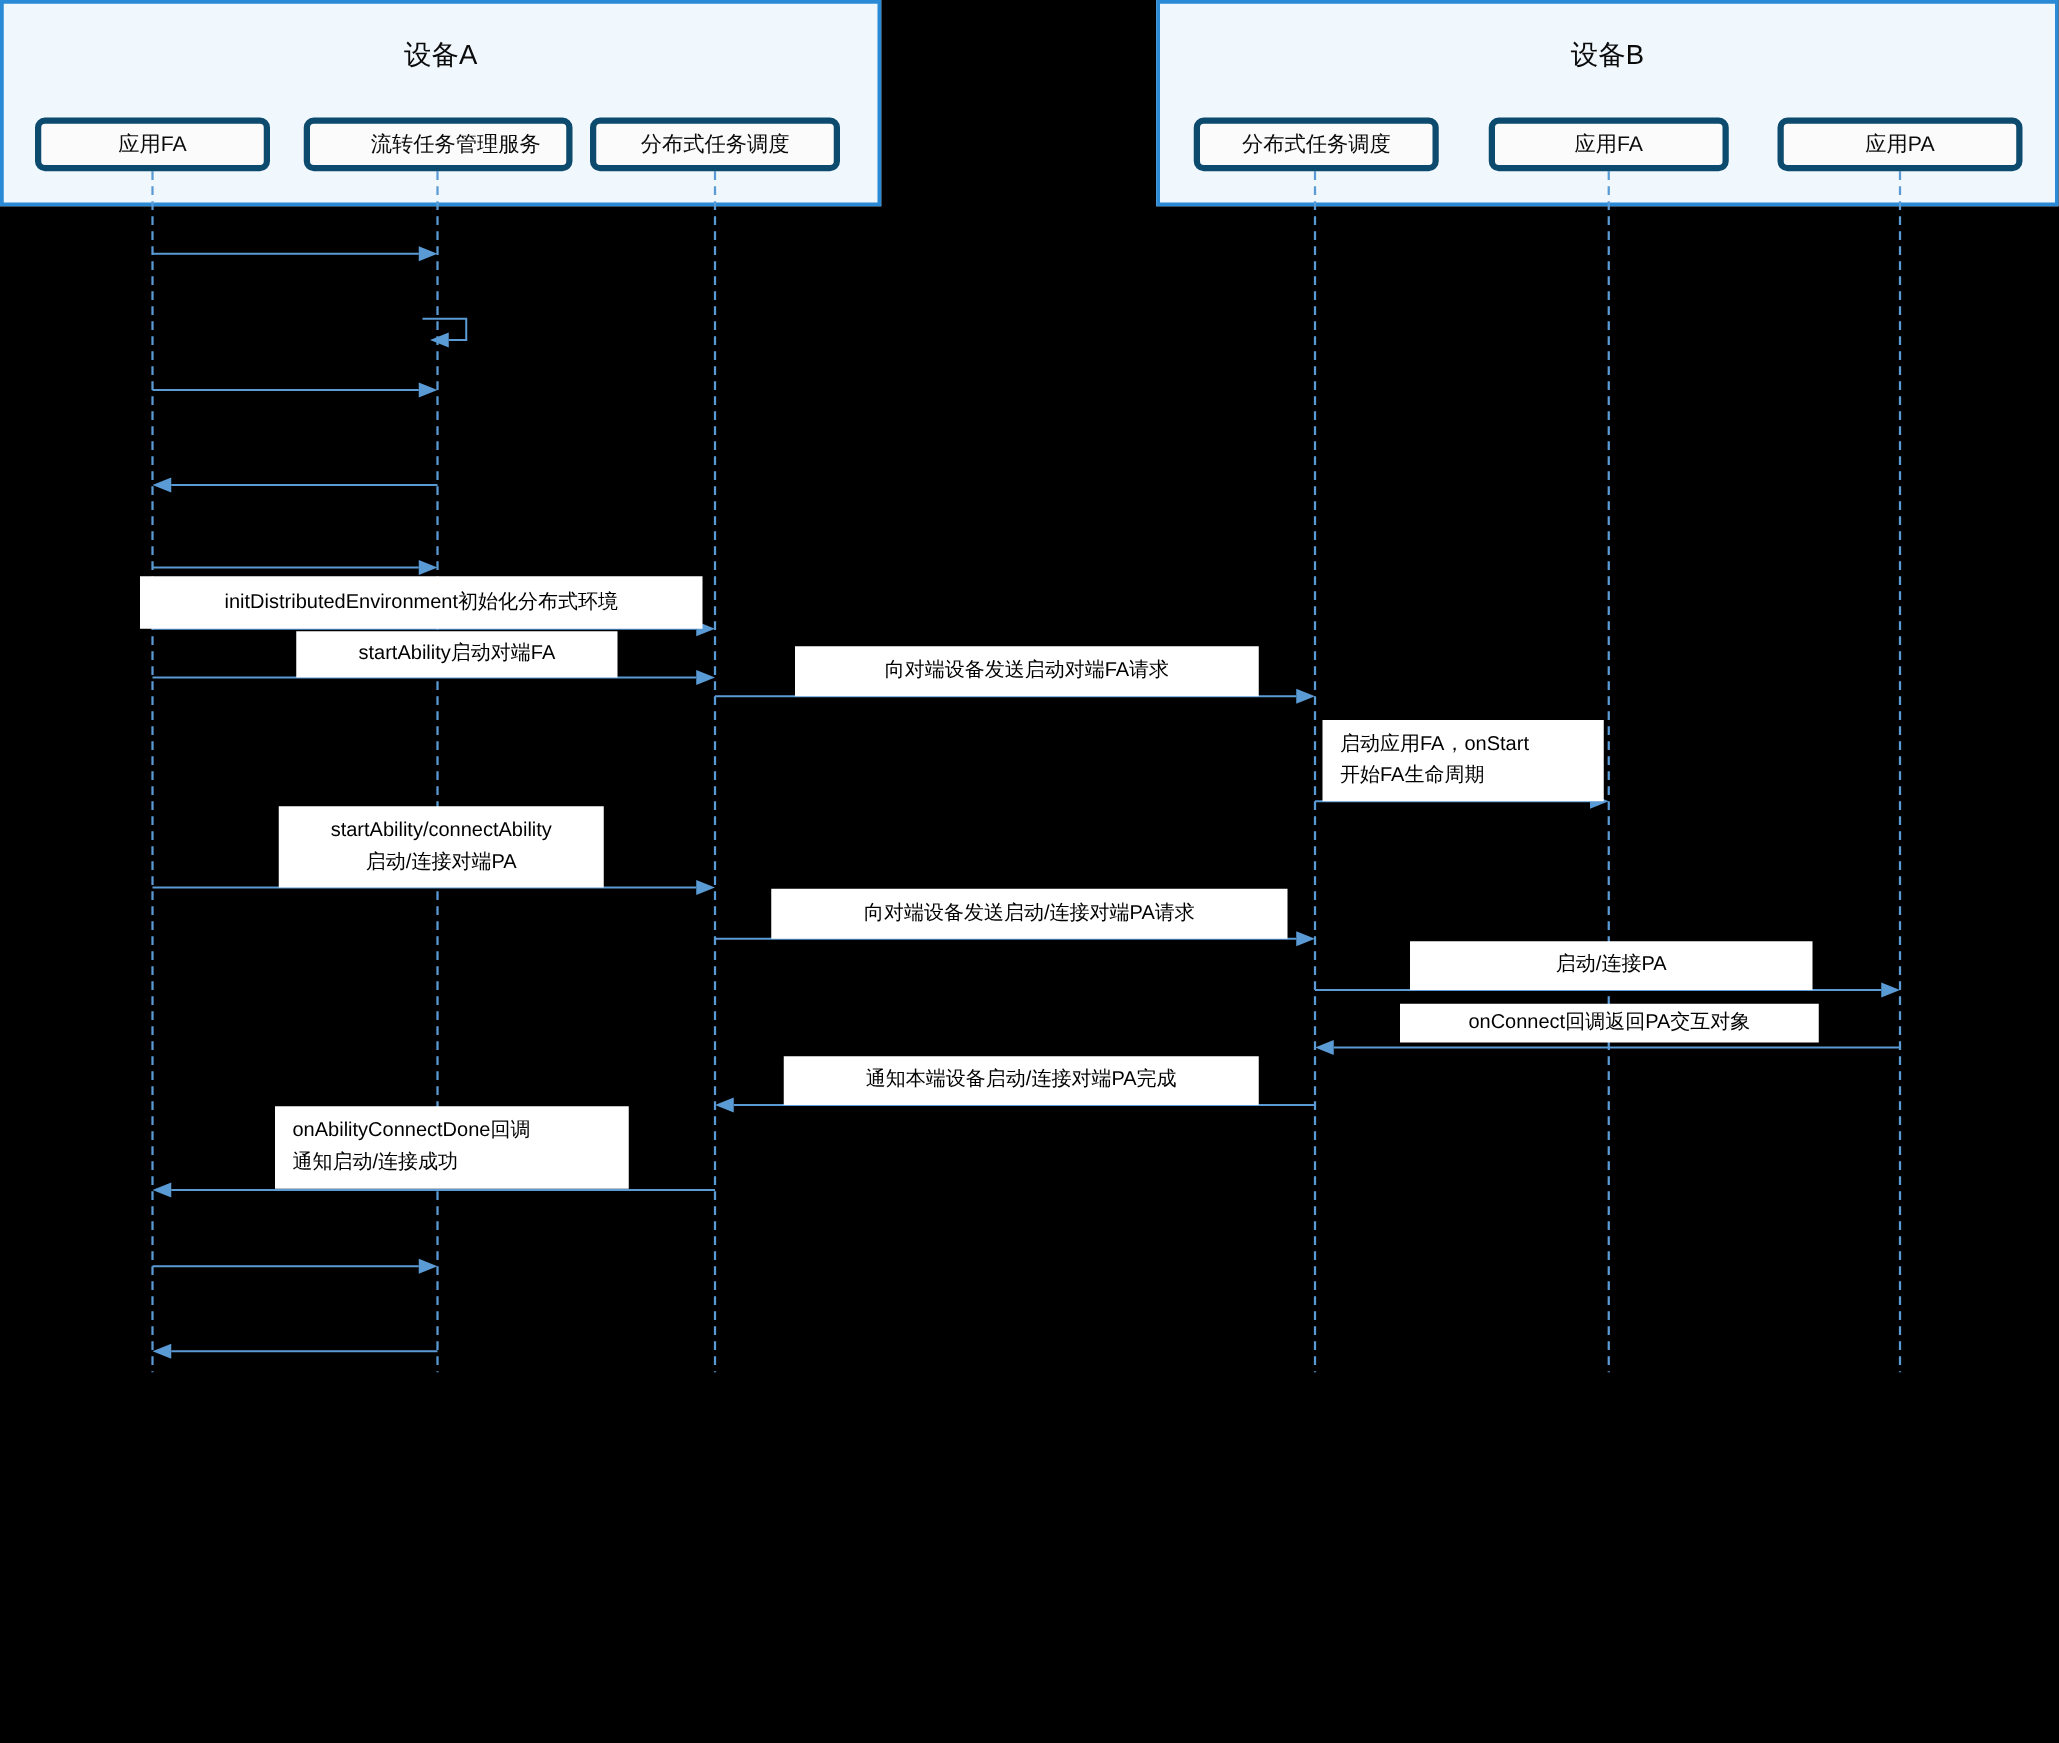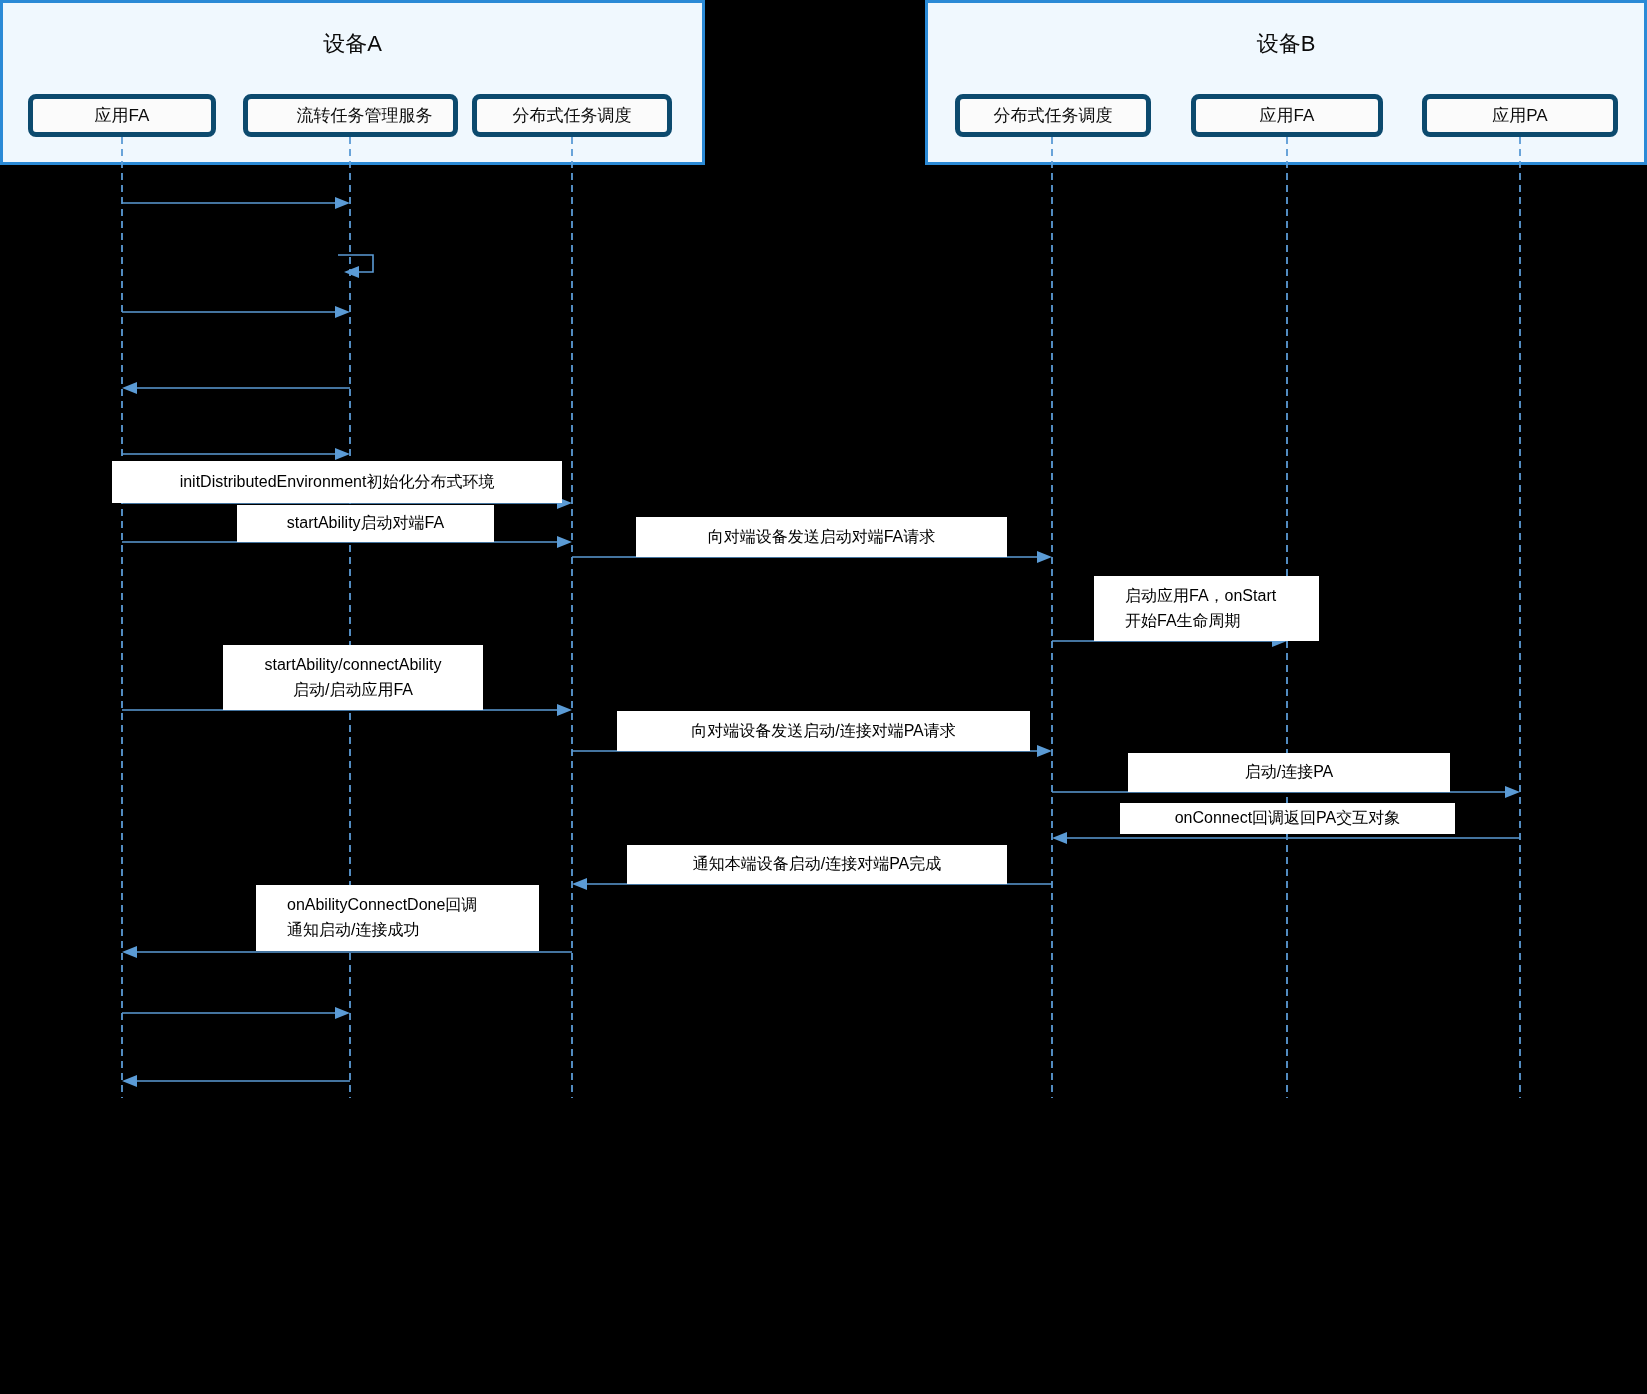--- a/index.html
+++ b/index.html
@@ -42,21 +42,21 @@
   .msg-label{
     position:absolute;
     box-sizing:border-box;
     background:#ffffff;
     color:#000;
     display:flex;flex-direction:column;justify-content:center;align-items:center;
     font-size:16px;line-height:1.55;
     white-space:nowrap;
     z-index:4;
   }
-  .msg-label.left{align-items:flex-start;padding-left:31px;margin-left:36px;}
+  .msg-label.left{align-items:flex-start;padding-left:14px;}
 </style>
 </head>
 <body>
 
 <div id="stage">
 
   <div class="frame frame-a">
     <div class="frame-title">设备A</div>
   </div>
 
@@ -141,21 +141,21 @@
     </div>
     <div class="msg-label" style="left: 636px; top: 517px; width: 371px; height: 40px;">
       <div>向对端设备发送启动对端FA请求</div>
     </div>
     <div class="msg-label left" style="left: 1058px; top: 576px; width: 225px; height: 65px;">
       <div>启动应用FA，onStart</div>
       <div>开始FA生命周期</div>
     </div>
     <div class="msg-label" style="left: 223px; top: 645px; width: 260px; height: 65px;">
       <div>startAbility/connectAbility</div>
-      <div>启动/启动应用FA</div>
+      <div>启动/连接对端PA</div>
     </div>
     <div class="msg-label" style="left: 617px; top: 711px; width: 413px; height: 40px;">
       <div>向对端设备发送启动/连接对端PA请求</div>
     </div>
     <div class="msg-label" style="left: 1128px; top: 753px; width: 322px; height: 39px;">
       <div>启动/连接PA</div>
     </div>
     <div class="msg-label" style="left: 1120px; top: 803px; width: 335px; height: 31px;">
       <div>onConnect回调返回PA交互对象</div>
     </div>

